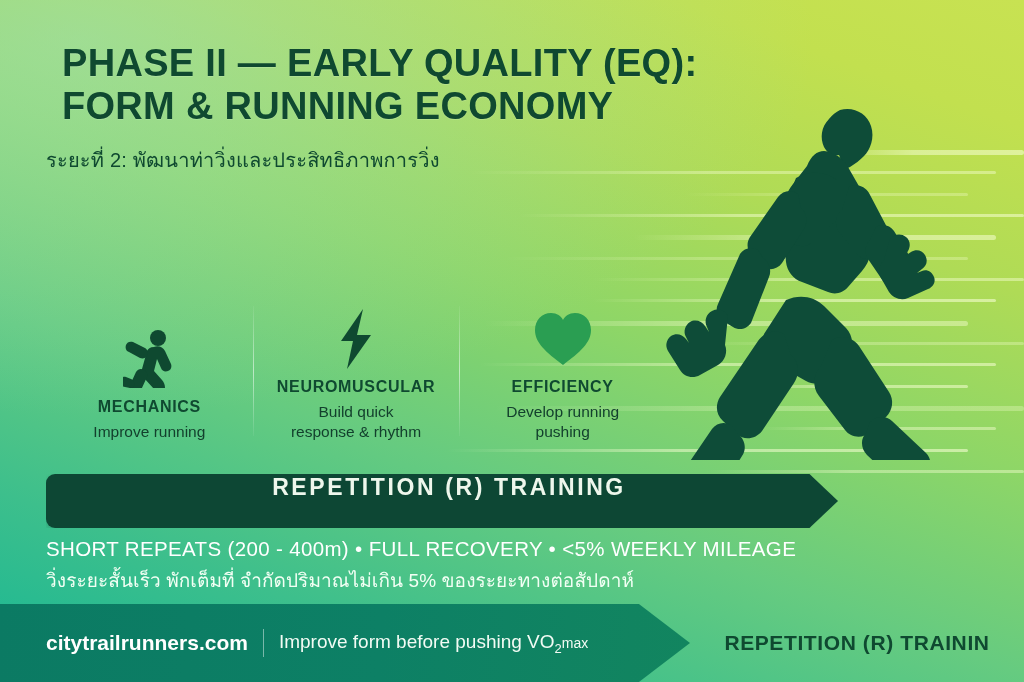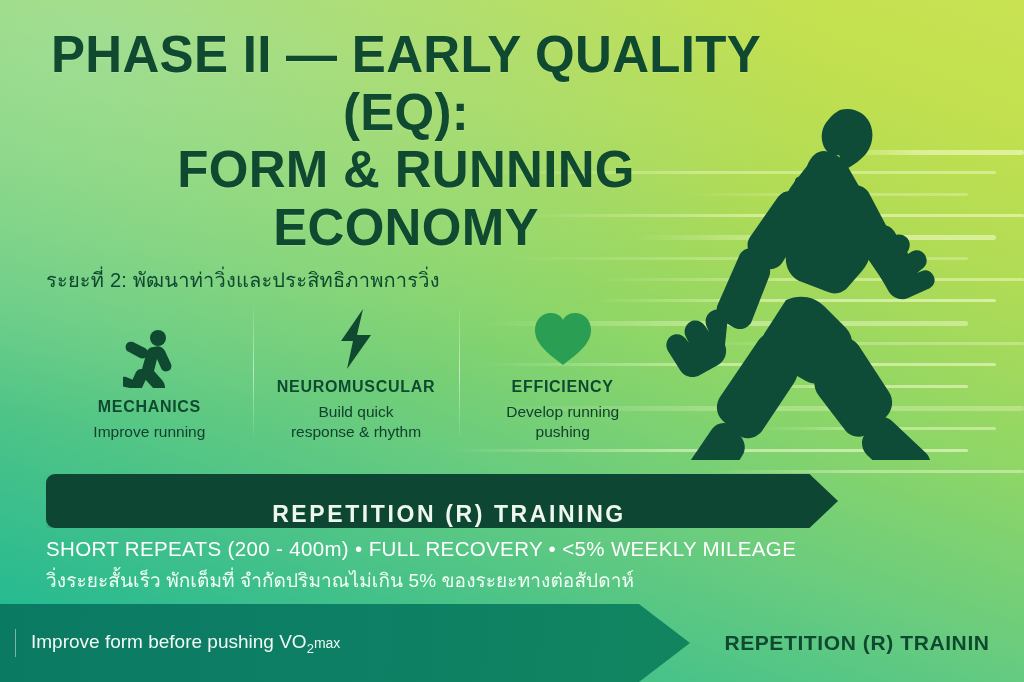--- a/index.html
+++ b/index.html
@@ -33,24 +33,23 @@
     pointer-events:none;
   }
   #speed-lines span{
     position:absolute;height:4px;border-radius:3px;
     background:linear-gradient(to right, rgba(255,255,255,0) 0%, rgba(246,255,210,.70) 45%, rgba(246,255,210,.78) 100%);
   }
 
   
   #header{position:absolute;left:46px;top:26px;width:720px;}
   #title{
-    color:#0f4930;font-weight:bold;font-size:51px;line-height:1.13;
-    letter-spacing:.3px;margin:0;
+    color:#0f4930;font-weight:bold;font-size:38px;line-height:1.13;
+    letter-spacing:.3px;margin:16px;
     text-shadow:0 1px 0 rgba(255,255,255,.15);
-    text-align:center;
   }
   #subtitle-th{
     color:#0f4930;font-size:20px;margin-top:7px;letter-spacing:.2px;
   }
 
   
   #rpace{position:absolute;left:46px;top:192px;width:680px;}
   #rpace-head{color:#0f4930;font-weight:bold;font-size:27px;letter-spacing:.2px;}
   #rpace-sub{color:#11402d;font-size:19px;margin-top:4px;}
 
@@ -68,21 +67,21 @@
   .col-desc{
     color:#13402d;font-size:15.5px;line-height:1.28;margin-top:6px;
   }
 
   
   #banner{
     position:absolute;left:46px;top:474px;width:792px;height:54px;
     background:#0d4734;
     border-radius:9px 0 0 9px;
     clip-path:polygon(0 0, 96.4% 0, 100% 50%, 96.4% 100%, 0 100%);
-    display:flex;align-items:flex-end;justify-content:center;
+    display:flex;align-items:flex-start;justify-content:center;
     box-shadow:0 2px 5px rgba(0,0,0,.15);
     padding-left:40px;
   }
   #banner-text{
     color:#eef7ec;font-weight:bold;font-size:23px;letter-spacing:2.6px;
     margin-right:26px;
   }
 
   
   #keypoints{position:absolute;left:46px;top:537px;width:800px;}
@@ -238,20 +237,21 @@
 
   <div id="keypoints">
     <div id="kp-en">SHORT REPEATS (200 - 400m)  •  FULL RECOVERY  •  &lt;5% WEEKLY MILEAGE</div>
     <div id="kp-th">วิ่งระยะสั้นเร็ว พักเต็มที่ จำกัดปริมาณไม่เกิน 5% ของระยะทางต่อสัปดาห์</div>
   </div>
 
   <div id="footer">
     <div id="footer-right"></div>
     <div id="footer-cta">REPETITION (R) TRAININ</div>
     <div id="footer-left">
+      <span id="footer-site">citytrailrunners.com</span>
       <span id="footer-div"></span>
       <span id="footer-tag">
         <span>Improve form before pushing VO</span><span class="sub">2</span><span class="small">max</span>
       </span>
     </div>
   </div>
 
 </div>
 
 </body></html>

